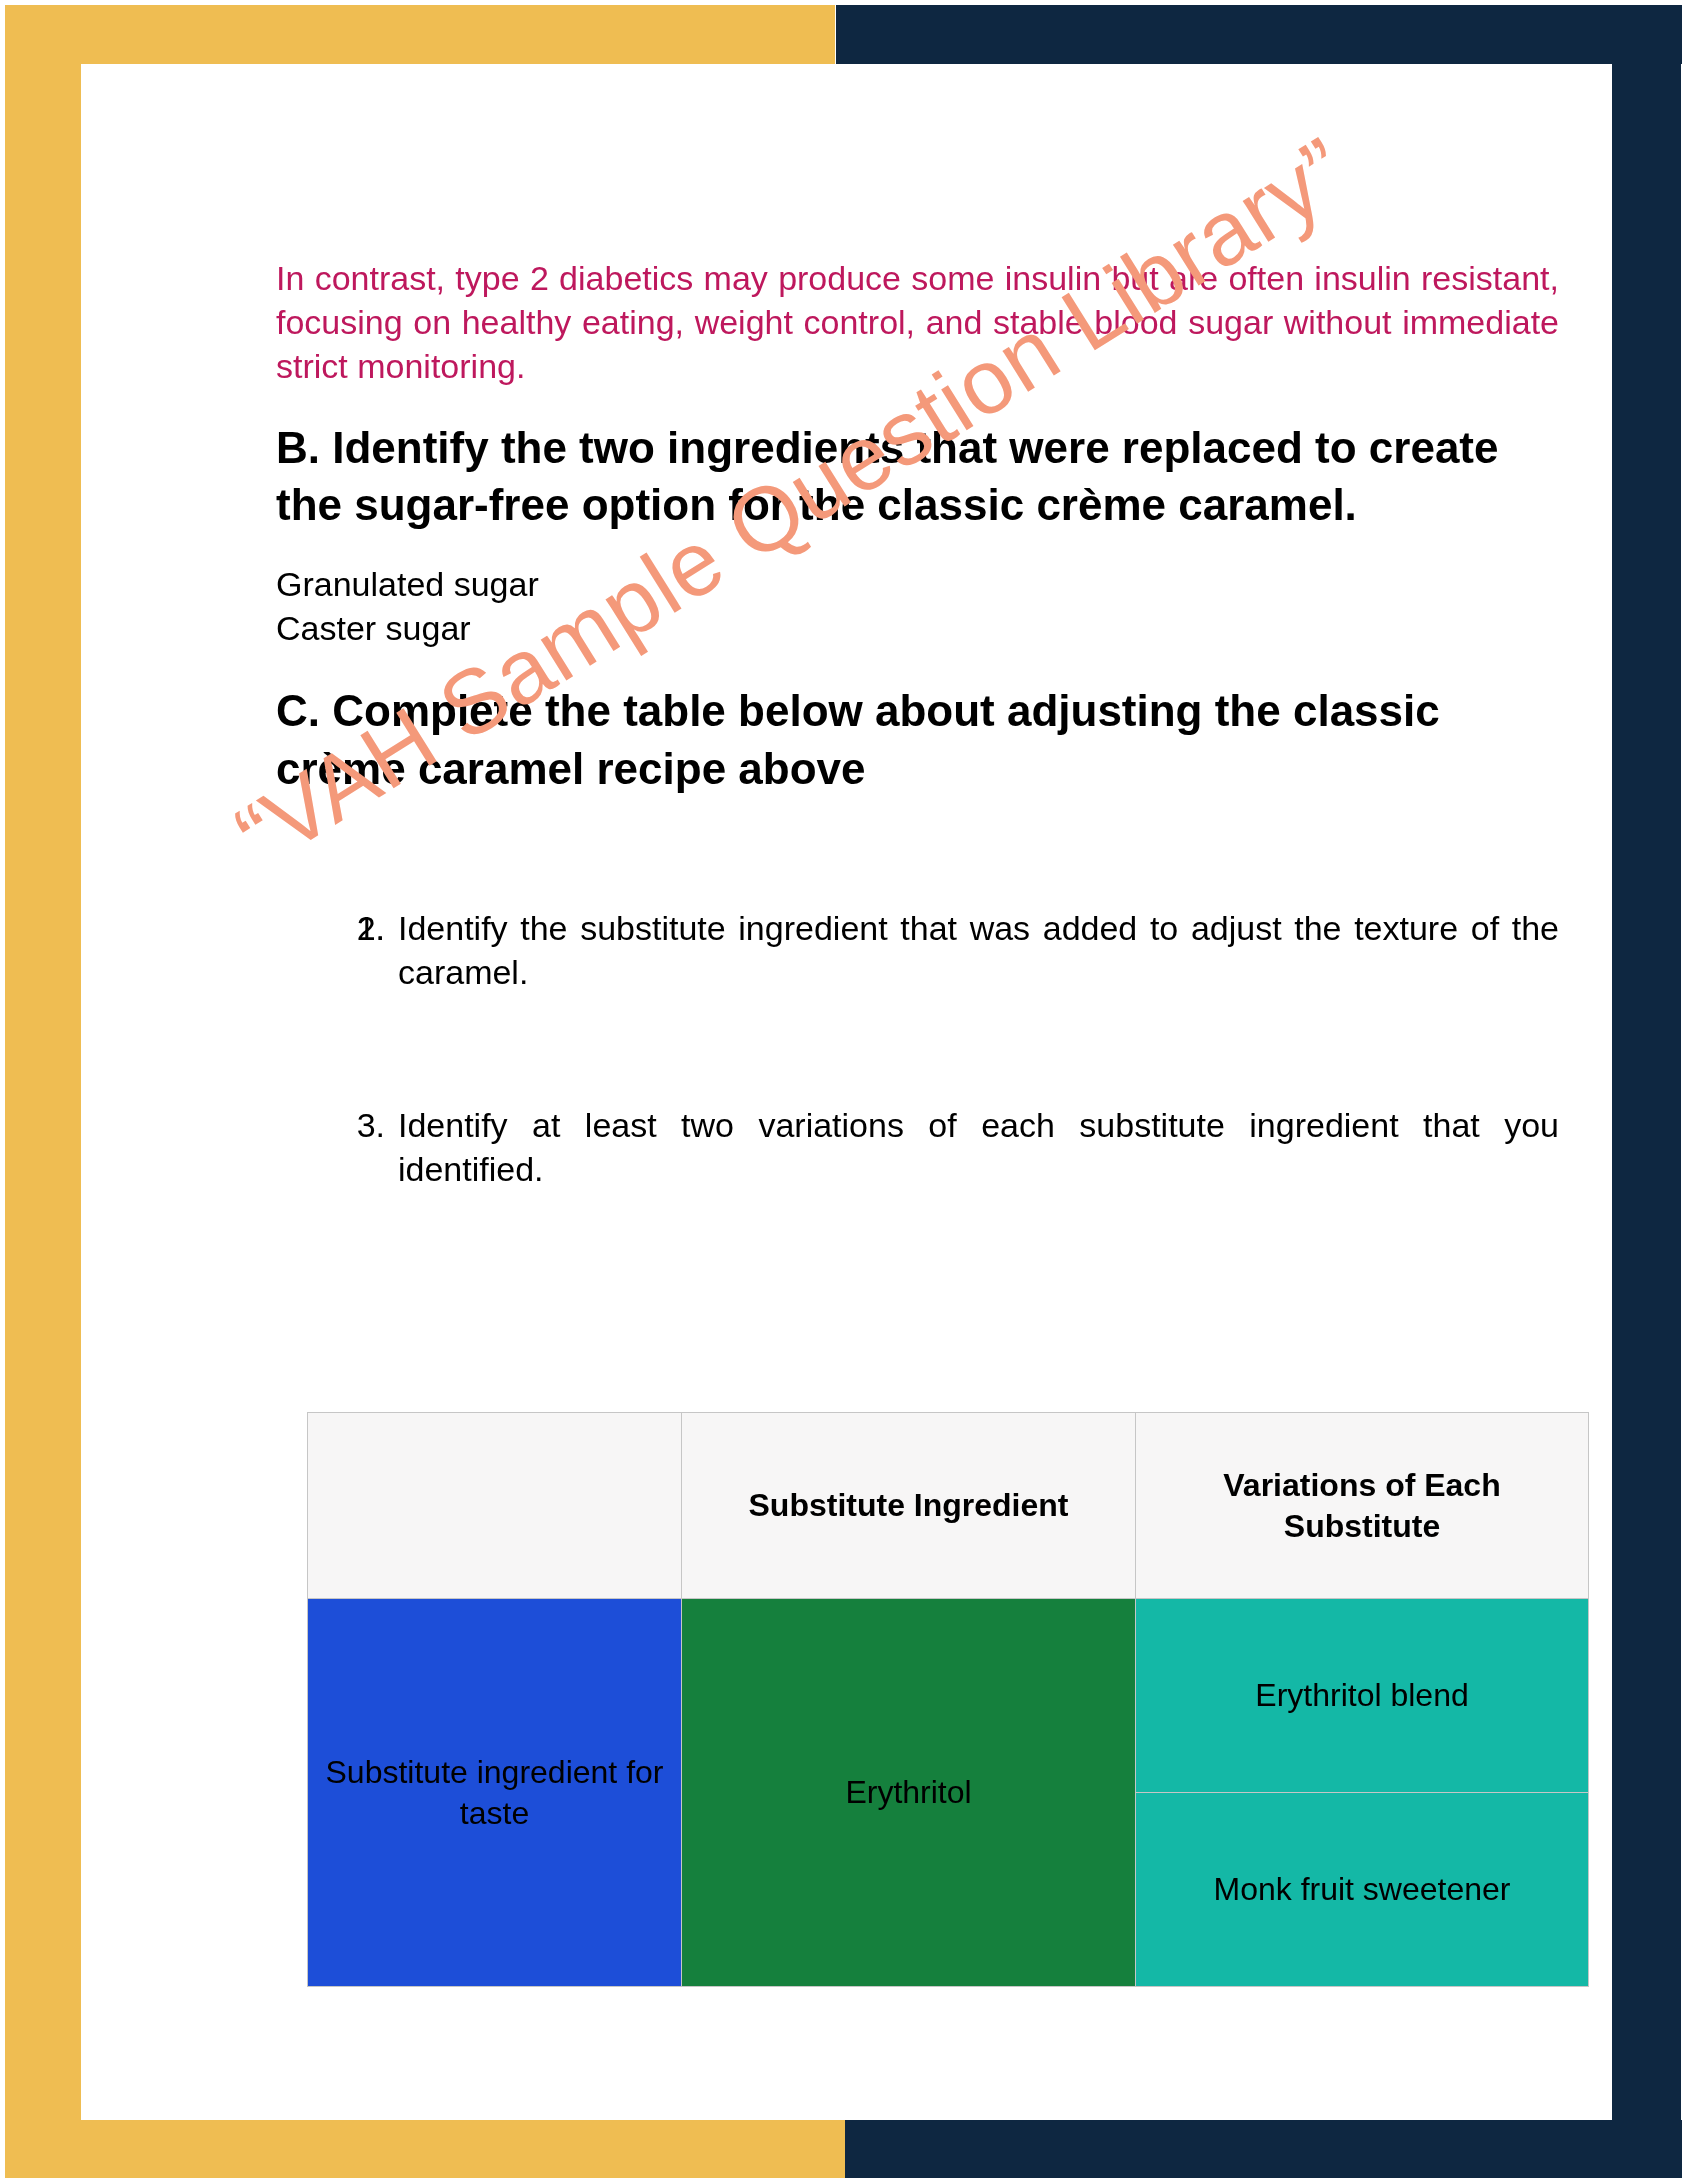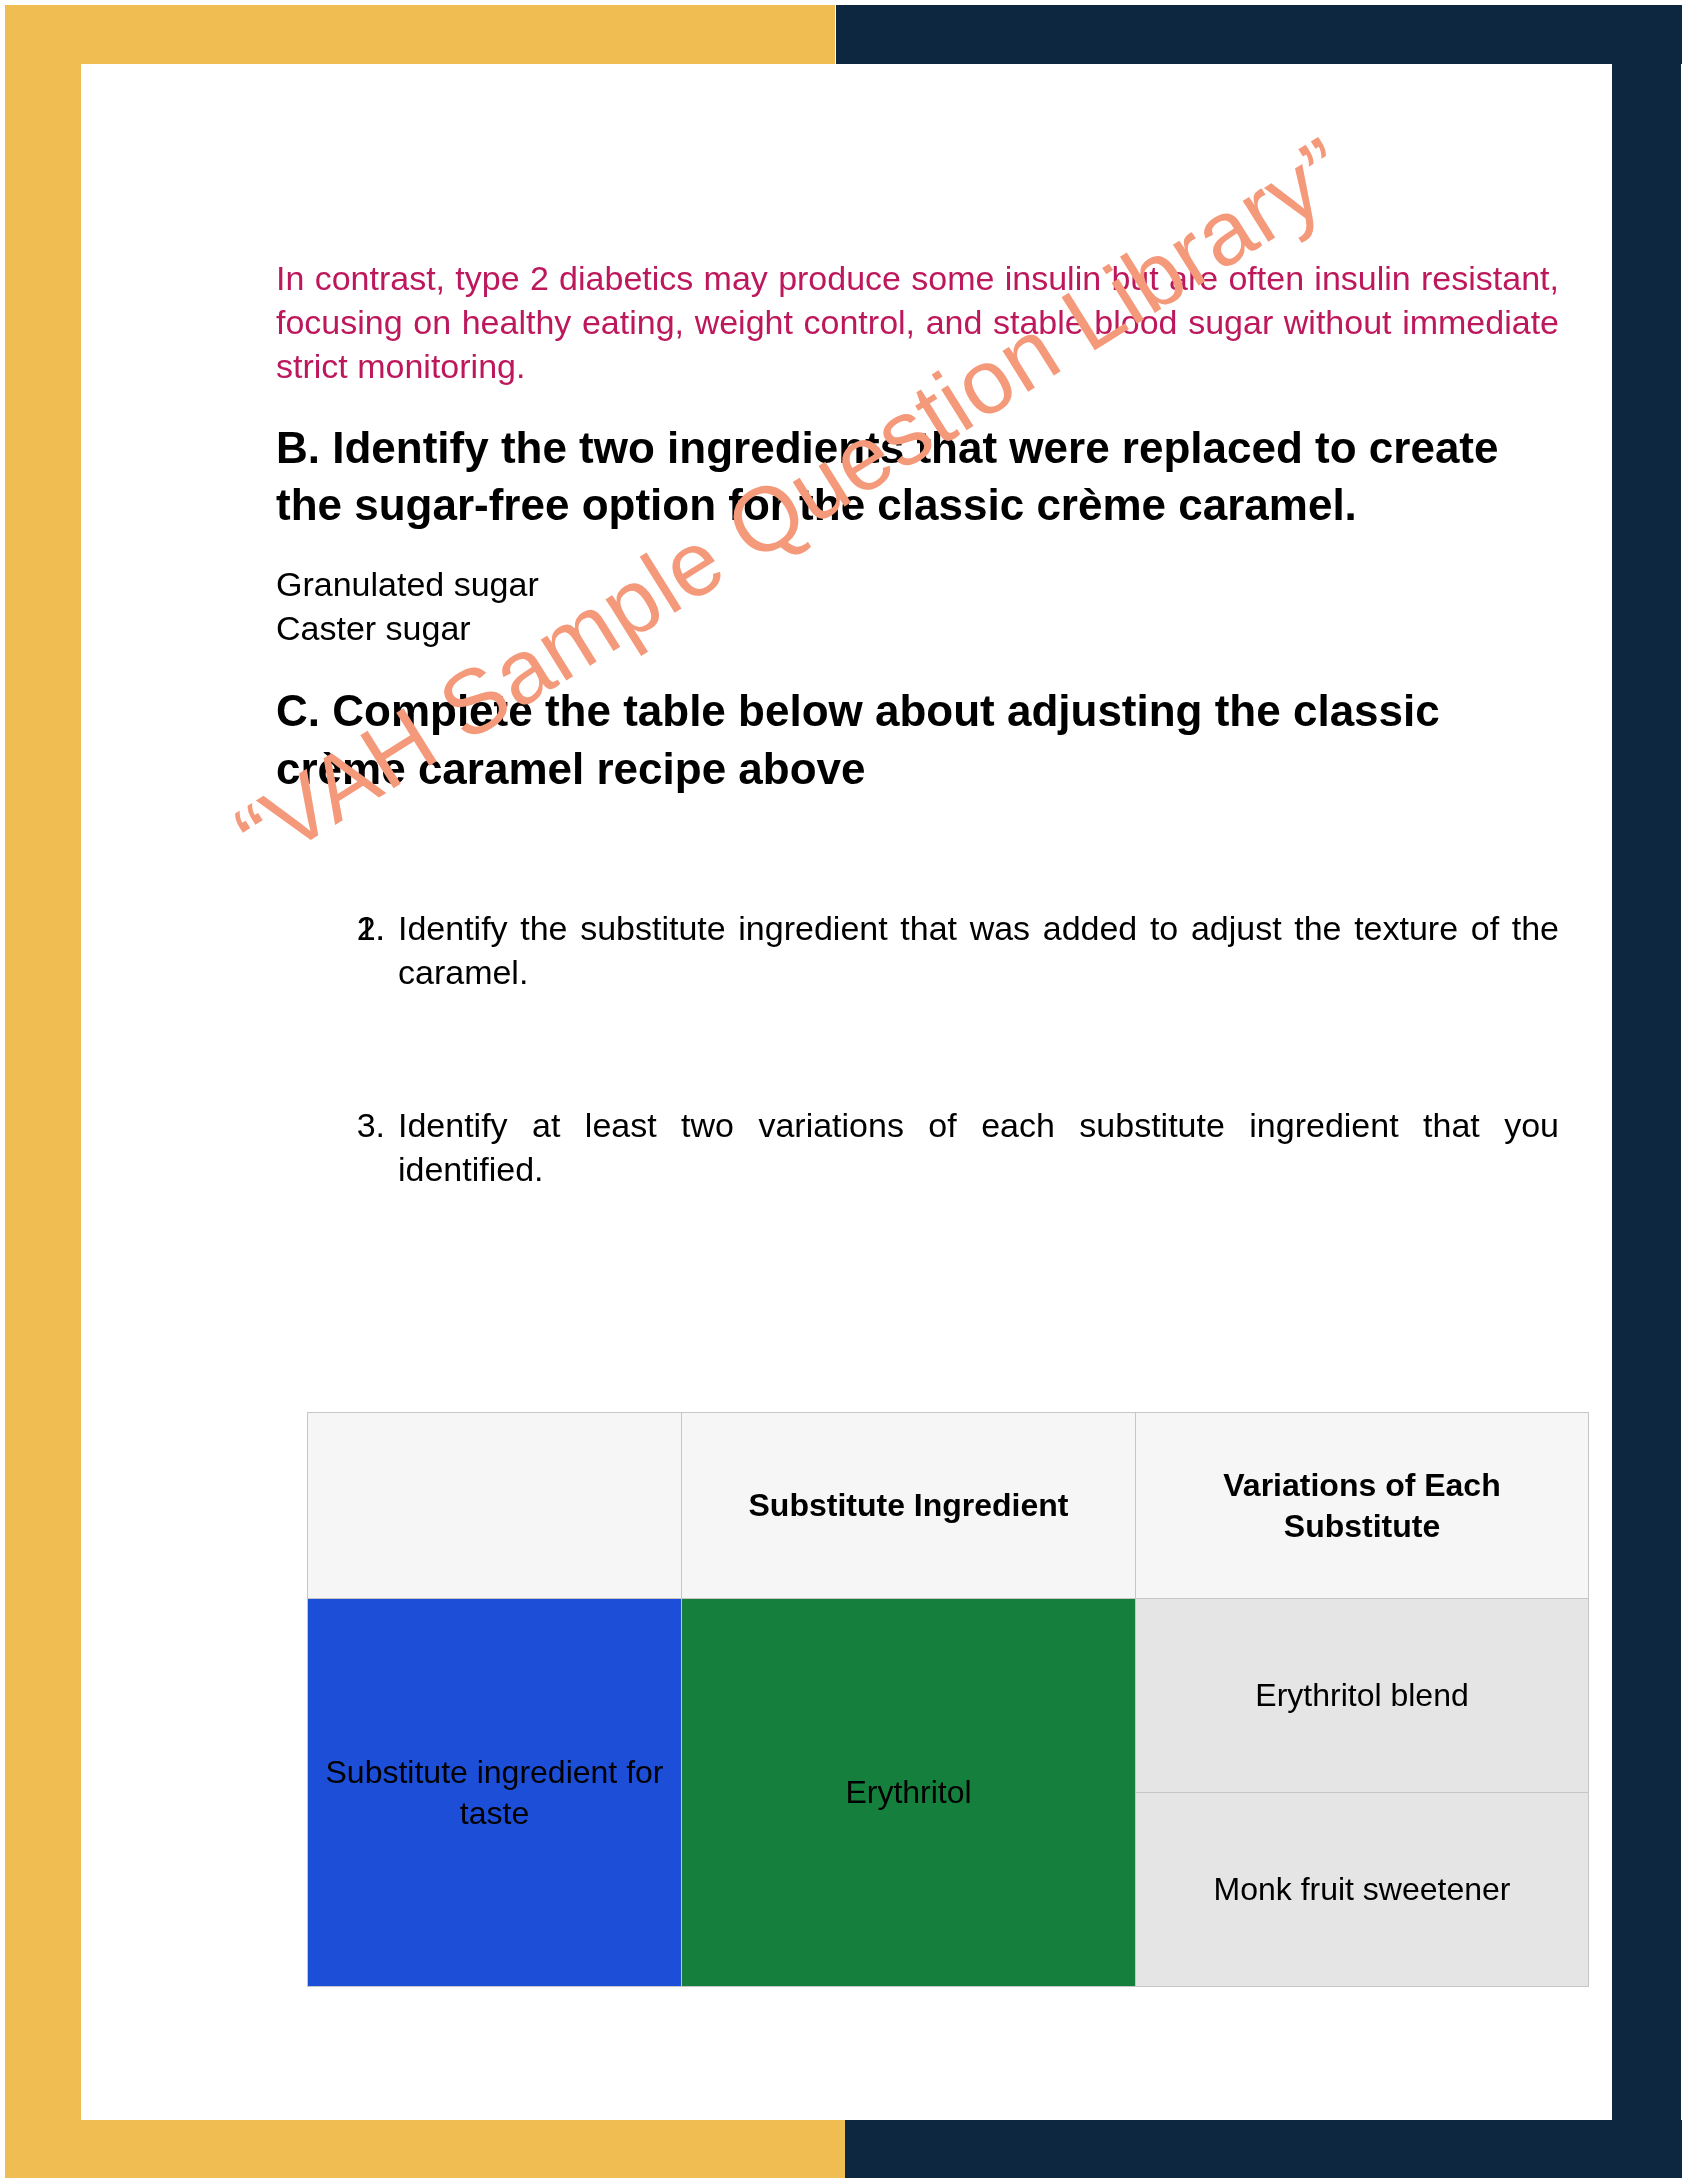--- a/index.html
+++ b/index.html
@@ -144,21 +144,21 @@
     height: 186px;
   }
   table.tbl thead th.blank { font-weight: normal; }
 
   td.rowlabel {
     background: #1d4ed8;
     font-weight: normal;
     height: 388px;
   }
   td.mid { background: #15803d; }
-  td.varcell { background: #e5e5e5; height: 154px; }
+  td.varcell { background: #14b8a6; height: 154px; }
 </style>
 </head>
 <body>
 
 <div id="page">
 
   <div class="bar bar-top-yellow"></div>
   <div class="bar bar-top-navy"></div>
   <div class="bar bar-left-yellow"></div>
   <div class="bar bar-right-navy"></div>

